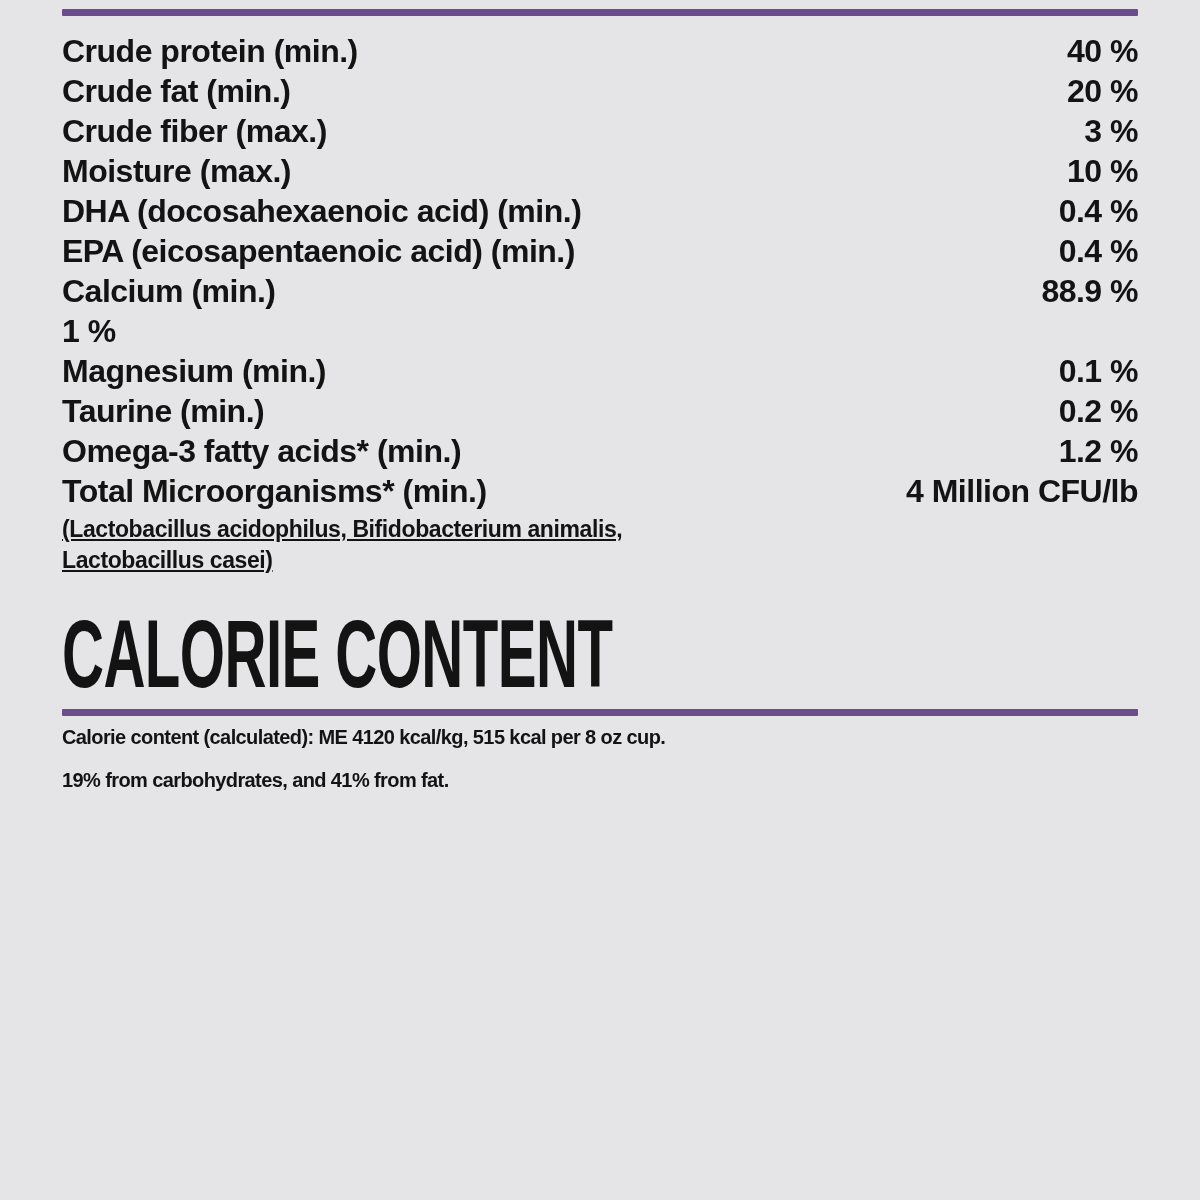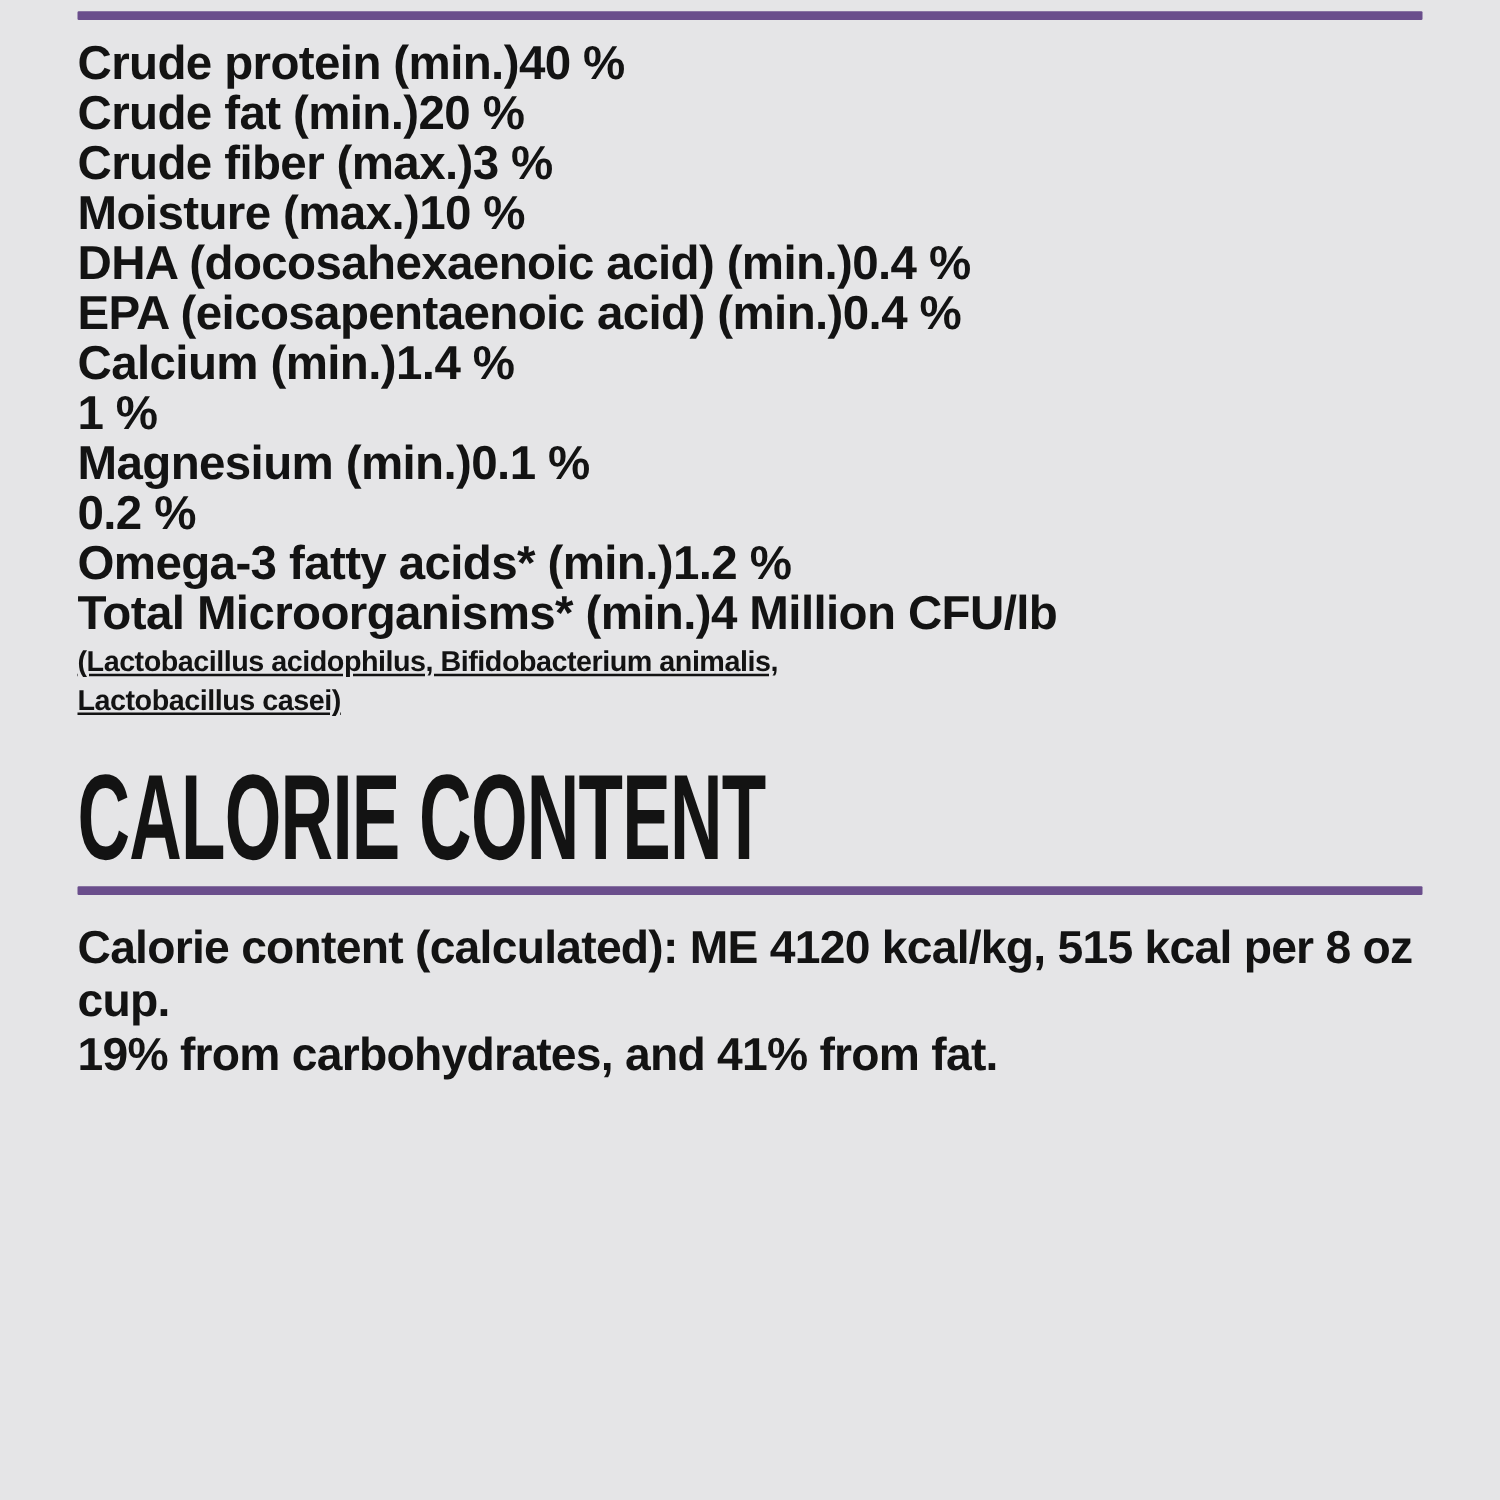--- a/index.html
+++ b/index.html
@@ -42,42 +42,42 @@
     height: 7px;
     background: #6a4e8c;
     margin-top: 9px;
     border-radius: 1px;
   }
   .rows {
     margin-top: 15px;
   }
   .row {
     display: flex;
+    justify-content: space-between;
     align-items: baseline;
-    font-size: 38px;
+    font-size: 32px;
     font-weight: 700;
     letter-spacing: -0.5px;
     line-height: 40px;
     height: 40px;
   }
   .row .value {
     text-align: right;
     white-space: nowrap;
   }
   .subnote {
     margin-top: 3px;
     font-size: 23px;
     font-weight: 700;
     letter-spacing: -0.4px;
     line-height: 31px;
     text-decoration: underline;
   }
   .paragraph {
-    margin-top: 20px;
-    font-size: 37px;
+    font-size: 20px;
     font-weight: 700;
     letter-spacing: -0.6px;
     line-height: 43px;
   }
 </style>
 </head>
 <body>
 
 <div class="page">
 
@@ -104,30 +104,31 @@
       <div class="row">
         <span class="label">DHA (docosahexaenoic acid) (min.)</span>
         <span class="value">0.4 %</span>
       </div>
       <div class="row">
         <span class="label">EPA (eicosapentaenoic acid) (min.)</span>
         <span class="value">0.4 %</span>
       </div>
       <div class="row">
         <span class="label">Calcium (min.)</span>
-        <span class="value">1.4 %</span>
+        <span class="value">88.9 %</span>
       </div>
       <div class="row">
         <span class="value">1 %</span>
       </div>
       <div class="row">
         <span class="label">Magnesium (min.)</span>
         <span class="value">0.1 %</span>
       </div>
       <div class="row">
+        <span class="label">Taurine (min.)</span>
         <span class="value">0.2 %</span>
       </div>
       <div class="row">
         <span class="label">Omega-3 fatty acids* (min.)</span>
         <span class="value">1.2 %</span>
       </div>
       <div class="row">
         <span class="label">Total Microorganisms* (min.)</span>
         <span class="value">4 Million CFU/lb</span>
       </div>

